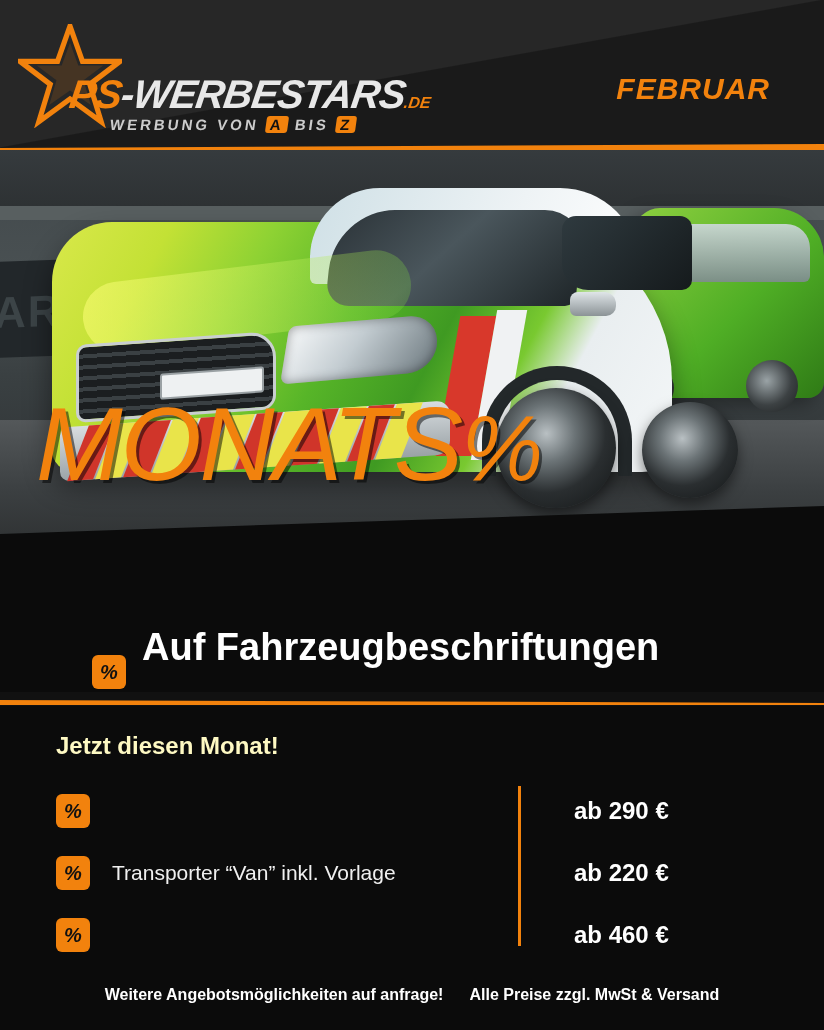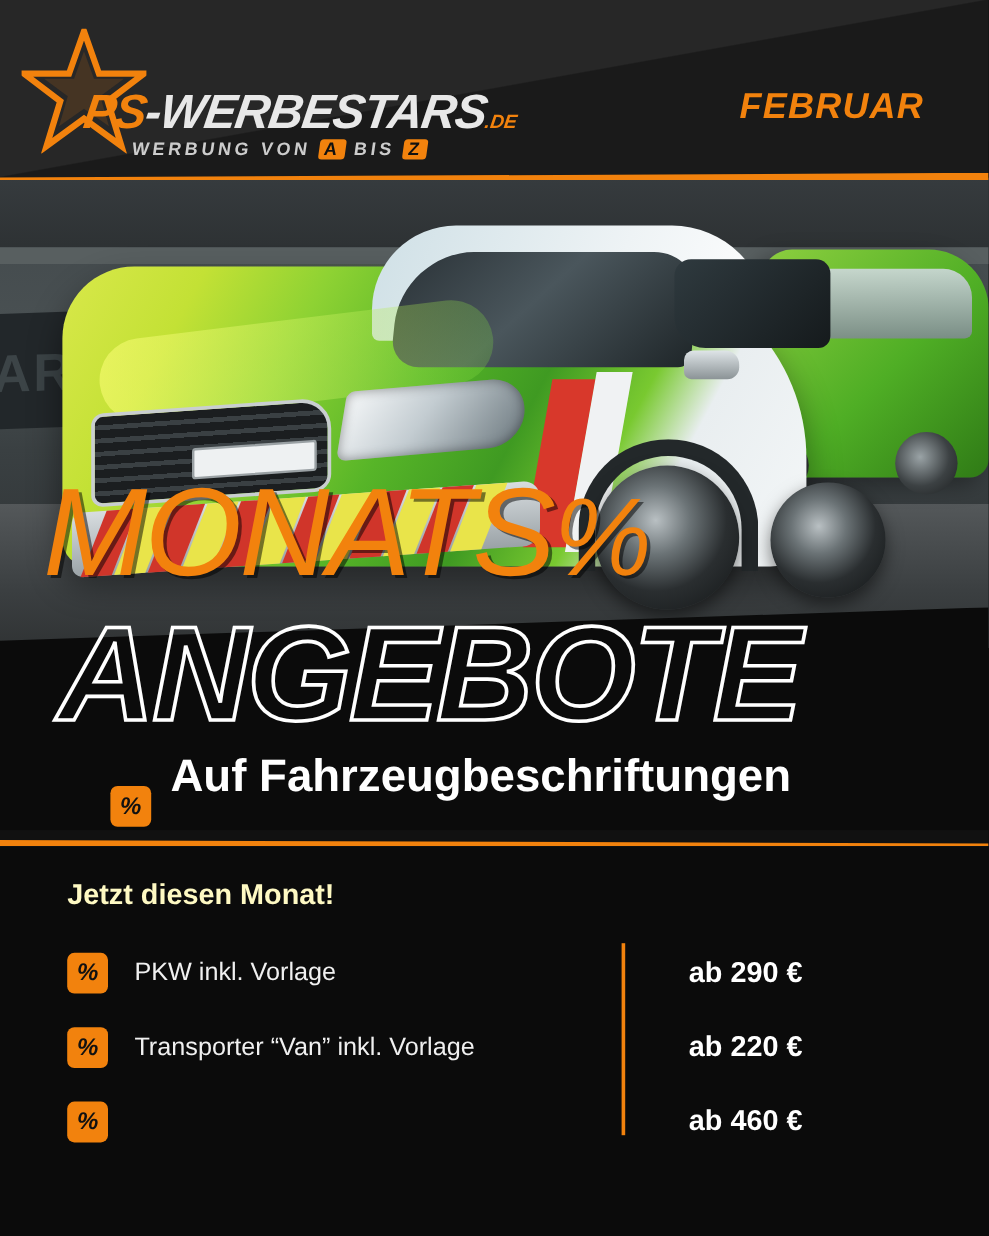--- a/index.html
+++ b/index.html
@@ -411,50 +411,52 @@
       <div class="wheel rear"></div>
     </div>
   </div>
 
   <div class="dark-slab"></div>
 
   <div class="monats">
     <span>MONATS</span><span class="pct">%</span>
   </div>
 
-  <div class="angebote">ANGEBOTE</div>
 
   <div class="pct-sub">
     <span class="pct-badge">%</span>
   </div>
   <div class="subhead">Auf Fahrzeugbeschriftungen</div>
 
   <div class="orange-rule"></div>
 
   <div class="offers">
     <div class="offers-title">Jetzt diesen Monat!</div>
 
     <div class="divider"></div>
 
     <div class="rows">
 
       <div class="row">
         <span class="pct-badge row-badge">%</span>
-        <span class="row-label">PKW inkl. Vorlage</span>
         <span class="row-price">ab 290 €</span>
       </div>
 
       <div class="row">
         <span class="pct-badge row-badge">%</span>
         <span class="row-label">Transporter “Van” inkl. Vorlage</span>
         <span class="row-price">ab 220 €</span>
       </div>
 
       <div class="row">
         <span class="pct-badge row-badge">%</span>
         <span class="row-price">ab 460 €</span>
       </div>
 
     </div>
 
+    <div class="footer">
+      <span>Weitere Angebotsmöglichkeiten auf anfrage!</span>
+      <span>Alle Preise zzgl. MwSt &amp; Versand</span>
+    </div>
   </div>
 
 </div>
 
 </body></html>

